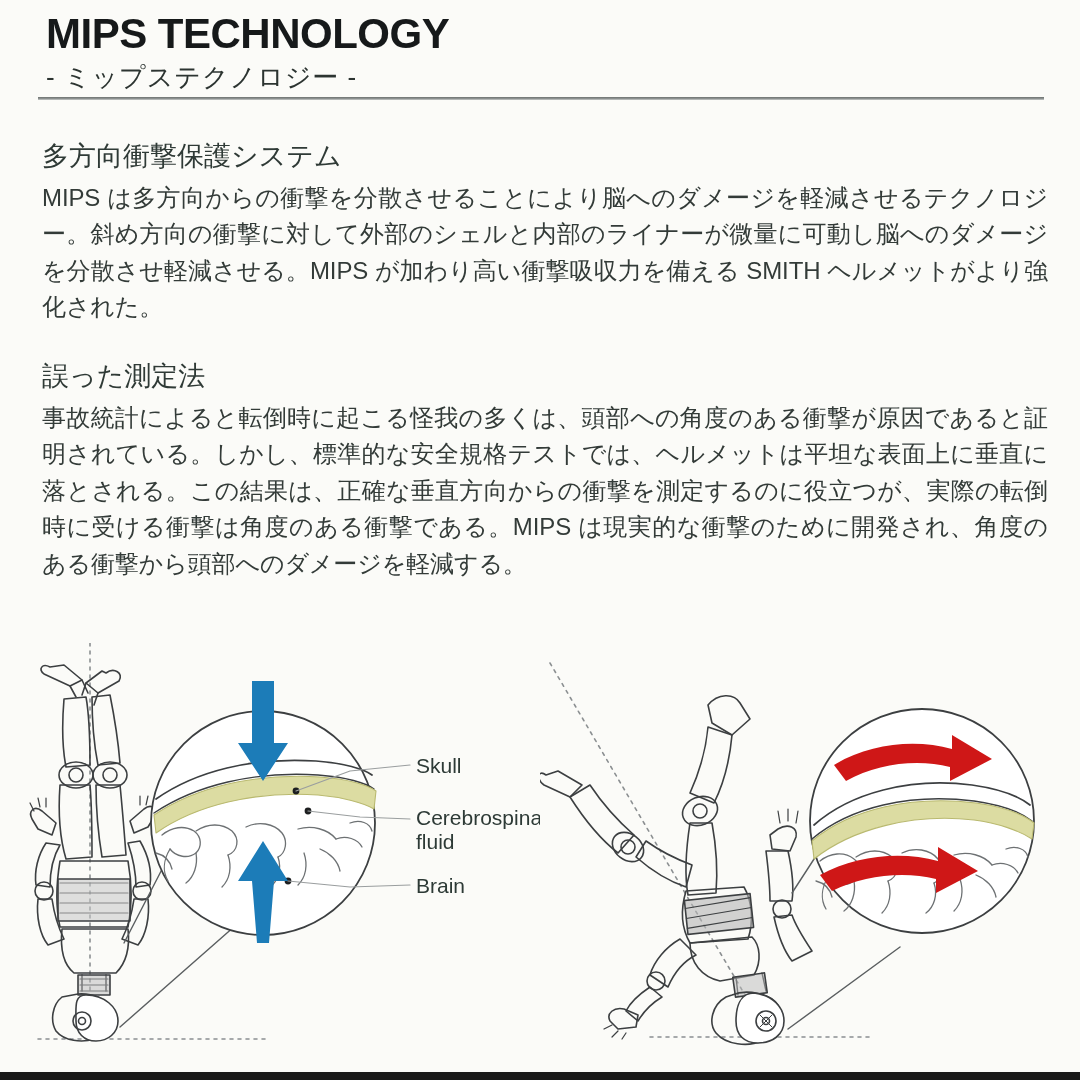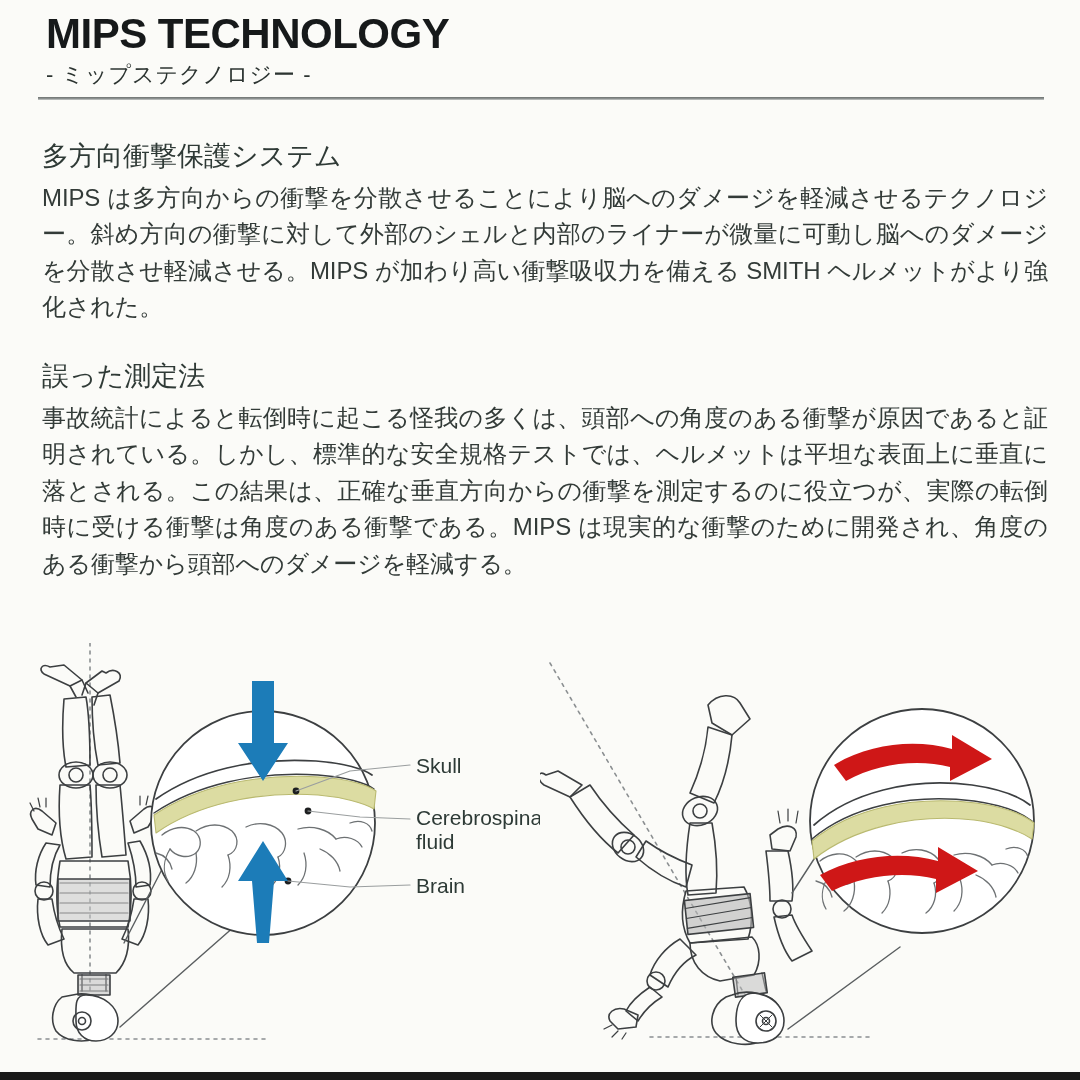--- a/index.html
+++ b/index.html
@@ -27,21 +27,21 @@
   }
   .main-title {
     font-size: 42px;
     font-weight: bold;
     letter-spacing: -0.5px;
     color: #16191a;
     line-height: 1.05;
     white-space: nowrap;
   }
   .sub-title {
-    font-size: 22px;
+    font-size: 26px;
     color: #2c3431;
     margin-top: 4px;
     letter-spacing: 1px;
     white-space: nowrap;
   }
   .title-rule {
     position: absolute;
     left: 38px;
     top: 97px;
     width: 1006px;

